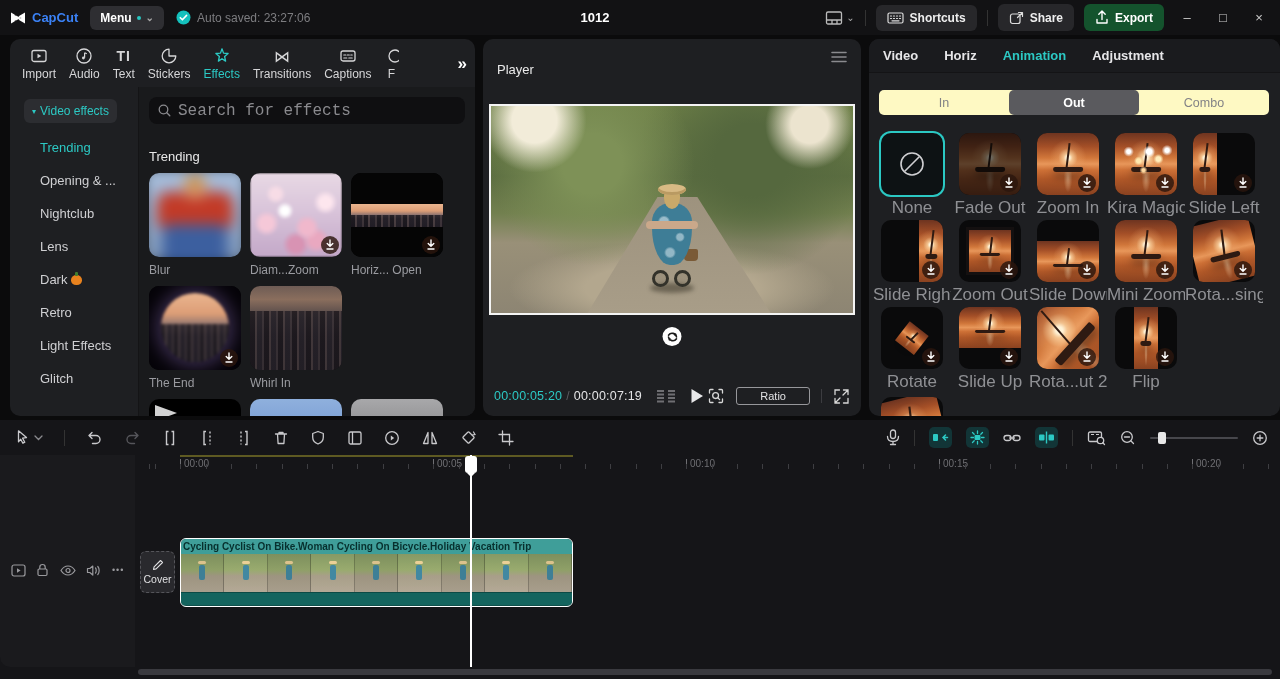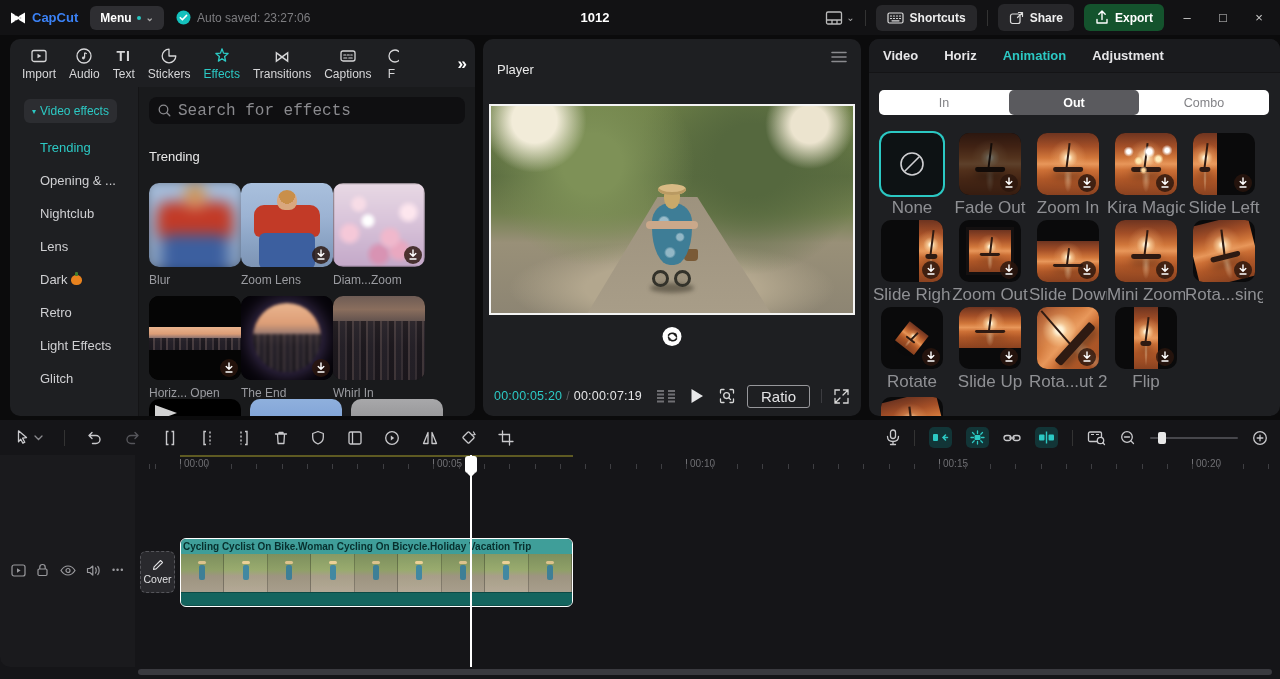--- a/index.html
+++ b/index.html
@@ -48,21 +48,21 @@
                padding:9px 8px 9px 30px; cursor:pointer; width:100%; text-align:left; }
   .side-item.active { color:#2cc9c4; }
   .pumpkin { position:relative; display:inline-block; width:11px; height:10px; margin-left:4px; background:#e8821e; border-radius:50% 50% 46% 46%; }
   .pumpkin::before { content:""; position:absolute; top:-3px; left:4px; width:3px; height:4px; background:#3f7d2c; border-radius:1px; }
   .lp-content { position:absolute; left:128px; top:48px; right:0; bottom:0; background:#191a1c; border-left:1px solid #141416; }
   .searchbox { position:absolute; left:10px; right:10px; top:10px; height:27px; background:#0f0f11; border-radius:8px;
                display:flex; align-items:center; padding:0 9px; gap:7px; }
   .searchbox input { flex:1; background:none; border:none; outline:none; color:#bbb; font-size:16px; font-family:Liberation Mono, monospace; }
   .searchbox input::placeholder { color:#8a8a8e; }
   .fx-section-title { position:absolute; left:10px; top:62px; font-size:13px; color:#e8e8e8; font-weight:normal; }
-  .fx-grid { position:absolute; left:10px; top:96px; display:grid; grid-template-columns:repeat(3,92px); }
+  .fx-grid { position:absolute; left:10px; top:86px; display:grid; grid-template-columns:repeat(3,92px); column-gap:9px; }
   .fx-card { width:92px; cursor:pointer; }
   .fx-thumb { position:relative; width:92px; height:84px; border-radius:10px; overflow:hidden; background:#000; }
   .fx-label { height:29px; line-height:26px; font-size:12px; color:#9a9ba0; overflow:hidden; white-space:nowrap; }
   .fx-partials { position:absolute; left:10px; top:312px; display:flex; gap:9px; }
   .fx-partials .fx-thumb { height:30px; border-radius:10px 10px 0 0; }
 
   
   .sc { position:absolute; inset:0; }
   .sky-person { background:linear-gradient(180deg,#a9c0dd 0%,#9cb3d3 40%,#88a1c2 75%,#7d94b4 100%); }
   .sky-person .head { position:absolute; left:50%; top:8%; width:22%; height:24%; margin-left:-11%;
@@ -133,30 +133,30 @@
   .cy-hat { position:absolute; left:18px; bottom:92px; width:28px; height:11px; background:#d8ba84; border-radius:50%; box-shadow:inset 0 -3px 0 #b99a62; }
   .rotate-handle { position:absolute; left:50%; top:288px; transform:translateX(-50%); width:19px; height:19px;
       border-radius:50%; background:#fff; border:none; display:flex; align-items:center; justify-content:center; cursor:pointer; }
   .pl-controls { position:absolute; left:11px; right:11px; bottom:8px; height:24px; display:flex; align-items:center; }
   .tc { font-size:12.5px; letter-spacing:.2px; }
   .tc-cur { color:#2cc9c4; }
   .tc-sep { color:#5c5c60; margin:0 4px; font-size:12px; }
   .tc-dur { color:#e4e4e6; }
   .pc-icon { background:none; border:none; cursor:pointer; display:flex; align-items:center; margin-left:14px; color:#d8d8d8; }
   .pc-right { margin-left:auto; display:flex; align-items:center; gap:11px; }
-  .ratio-btn { background:none; border:1px solid #97979b; color:#e2e2e4; border-radius:3px; font-size:15px;
-               padding:2px 13px; cursor:pointer; }
+  .ratio-btn { background:none; border:1px solid #97979b; color:#e2e2e4; border-radius:3px; font-size:11px;
+               padding:2px 23px; cursor:pointer; }
   .pc-sep { width:1px; height:14px; background:#3c3c40; }
 
   
   .rp-tabs { position:absolute; left:0; top:0; right:0; height:34px; display:flex; align-items:center; gap:26px;
              padding:0 14px; background:#1a1b1e; border-bottom:1px solid #141416; }
   .rtab { background:none; border:none; color:#e6e6e8; font-size:13px; font-weight:bold; cursor:pointer; }
   .rtab.active { color:#2cc9c4; }
-  .seg-bar { position:absolute; left:10px; right:11px; top:51px; height:25px; background:#ffffff; border-radius:5px; display:flex; }
+  .seg-bar { position:absolute; left:10px; right:11px; top:51px; height:25px; background:#fef9c3; border-radius:5px; display:flex; }
   .seg { flex:1; background:none; border:none; color:#828286; font-size:12.5px; border-radius:5px; cursor:pointer; }
   .seg.active { background:#5a5a5e; color:#fff; font-weight:bold; }
   .anim-grid { position:absolute; left:12px; top:94px; display:grid; grid-template-columns:repeat(5,62px); column-gap:16px; }
   .anim-card { width:62px; cursor:pointer; }
   .thumb { position:relative; width:62px; height:62px; border-radius:10px; overflow:hidden; background:#0a0a0b; }
   .anim-card.selected .thumb { box-shadow:0 0 0 2px #2bc8c3; background:#0d1214; }
   .anim-label { width:78px; margin-left:-8px; text-align:center; font-size:17px; color:#8f9094; line-height:25px;
                 white-space:nowrap; overflow:hidden; }
   .none-glyph { position:absolute; inset:0; display:flex; align-items:center; justify-content:center; }
   
@@ -402,33 +402,20 @@
         <div class="fx-card">
           <div class="fx-thumb">
               <div class="sc sky-person blurred">
                 <i class="head"></i>
               </div>
             </div>
           <div class="fx-label">Blur</div>
         </div>
         <div class="fx-card">
           <div class="fx-thumb">
-              <div class="sc sky-person">
-                <i class="head"></i>
-              </div>
-            <span class="dl">
-                <svg width="10" height="12" viewBox="0 0 10 12">
-                  <path d="M5 1v6M2.2 4.5L5 7.3 7.8 4.5M2 10h6" stroke="#fff" stroke-width="1.4" fill="none" stroke-linecap="round" stroke-linejoin="round"></path>
-                </svg>
-              </span>
-          </div>
-          <div class="fx-label">Zoom Lens</div>
-        </div>
-        <div class="fx-card">
-          <div class="fx-thumb">
               <div class="sc bokeh"></div>
             <span class="dl">
                 <svg width="10" height="12" viewBox="0 0 10 12">
                   <path d="M5 1v6M2.2 4.5L5 7.3 7.8 4.5M2 10h6" stroke="#fff" stroke-width="1.4" fill="none" stroke-linecap="round" stroke-linejoin="round"></path>
                 </svg>
               </span>
           </div>
           <div class="fx-label">Diam...Zoom</div>
         </div>
         <div class="fx-card">

